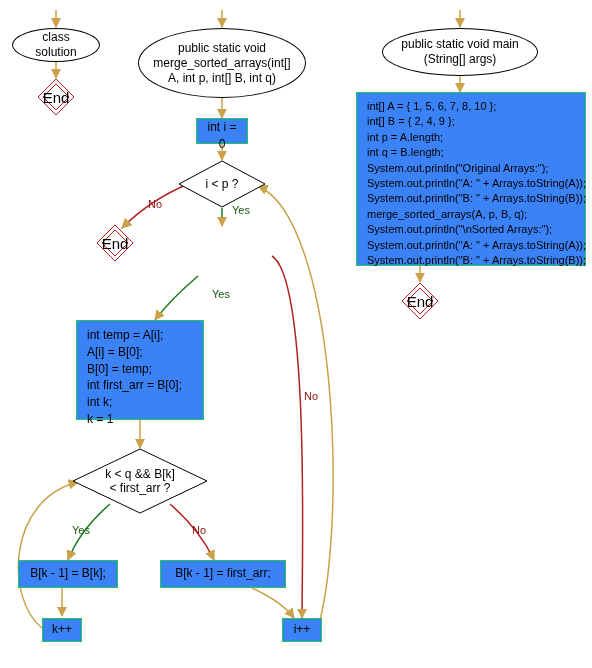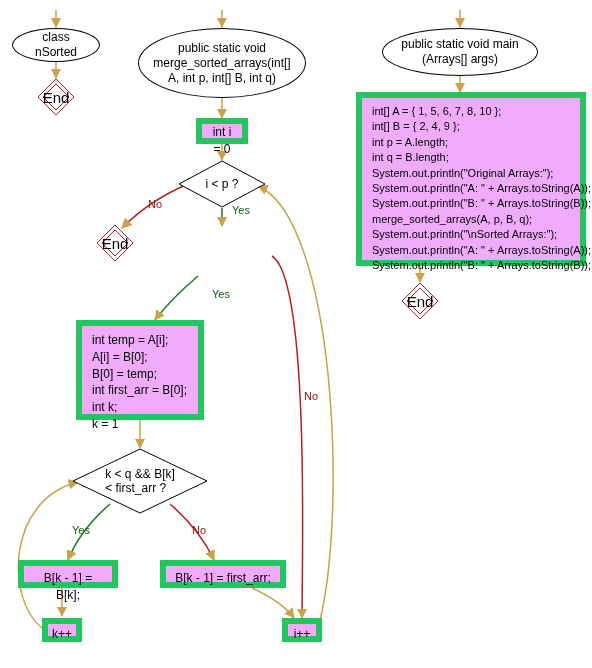--- a/index.html
+++ b/index.html
@@ -1,23 +1,23 @@
 <!DOCTYPE html>
 <html><head>
 <meta charset="utf-8">
 <style>
   html,body{margin:0;padding:0;font-family:Arial,Helvetica,sans-serif;font-size:12px;background:#fff;color:#000}
   #canvas{position:relative;width:592px;height:668px;background:#fff}
   .node{position:absolute;box-sizing:border-box}
   .ellipse{border:1px solid #000;border-radius:50%;display:flex;align-items:center;justify-content:center;text-align:center;background:#fff;padding:6px 10px;line-height:1.25}
-  .rect{border:6px solid #22c55e;background:#f0abfc;padding:6px 10px;line-height:1.4;text-align:left;white-space:pre}
+  .rect{border:1px solid #22c55e;background:#3b82f6;padding:6px 10px;line-height:1.4;text-align:left;white-space:pre}
   .rect.center{text-align:center;white-space:normal}
   .diamond{position:absolute}
   .diamond svg{display:block}
-  .diamond .label{position:absolute;left:0;top:0;width:100%;height:100%;display:flex;align-items:center;justify-content:center;padding:0 18px;box-sizing:border-box;line-height:1.2}
+  .diamond .label{position:absolute;left:0;top:0;width:100%;height:100%;display:flex;align-items:center;justify-content:center;text-align:center;padding:0 18px;box-sizing:border-box;line-height:1.2}
   .end{position:absolute;width:38px;height:38px}
   .end svg{display:block}
   .end .elabel{position:absolute;left:0;top:0;width:100%;height:100%;display:flex;align-items:center;justify-content:center;font-size:15px}
   .edge-label{position:absolute;font-size:11px}
   .yes{color:#145a14}
   .no{color:#8a1010}
   svg.arrows{position:absolute;left:0;top:0;width:592px;height:668px;pointer-events:none}
 </style>
 </head>
 <body>
@@ -94,21 +94,21 @@
     <g stroke="#c9a24a" stroke-width="1.5" fill="none" marker-end="url(#arr)">
       <path d="M460,76 L460,92"></path>
     </g>
 
     <g stroke="#c9a24a" stroke-width="1.5" fill="none" marker-end="url(#arr)">
       <path d="M420,266 L420,282"></path>
     </g>
   </svg>
 
   <div class="node ellipse" style="left:12px;top:28px;width:88px;height:34px">
-      <span>class nSorted</span>
+      <span>class solution</span>
     </div>
   <div class="end" style="left:37px;top:78px">
     <svg width="38" height="38">
         <polygon points="19,1 37,19 19,37 1,19" fill="#fff" stroke="#b22222"></polygon>
         <polygon points="19,6 32,19 19,32 6,19" fill="none" stroke="#b22222"></polygon>
       </svg>
     <div class="elabel">End</div>
   </div>
 
   <div class="node ellipse" style="left:138px;top:28px;width:168px;height:70px">
@@ -153,21 +153,21 @@
   <div class="edge-label yes" style="left:72px;top:524px">Yes</div>
   <div class="edge-label no" style="left:192px;top:524px">No</div>
 
   <div class="node rect center" style="left:18px;top:560px;width:100px;height:28px;padding:4px 8px"><span>B[k - 1] = B[k];</span></div>
   <div class="node rect center" style="left:160px;top:560px;width:126px;height:28px;padding:4px 6px"><span>B[k - 1] = first_arr;</span></div>
 
   <div class="node rect center" style="left:42px;top:618px;width:40px;height:24px;padding:2px 4px"><span>k++</span></div>
   <div class="node rect center" style="left:282px;top:618px;width:40px;height:24px;padding:2px 4px"><span>i++</span></div>
 
   <div class="node ellipse" style="left:382px;top:28px;width:156px;height:48px">
-      <span>public static void main (Arrays[] args)</span>
+      <span>public static void main (String[] args)</span>
     </div>
   <div class="node rect" style="left:356px;top:92px;width:230px;height:174px;font-size:11px"><span>int[] A = { 1, 5, 6, 7, 8, 10 };
 int[] B = { 2, 4, 9 };
 int p = A.length;
 int q = B.length;
 System.out.println("Original Arrays:");
 System.out.println("A: " + Arrays.toString(A));
 System.out.println("B: " + Arrays.toString(B));
 merge_sorted_arrays(A, p, B, q);
 System.out.println("\nSorted Arrays:");

